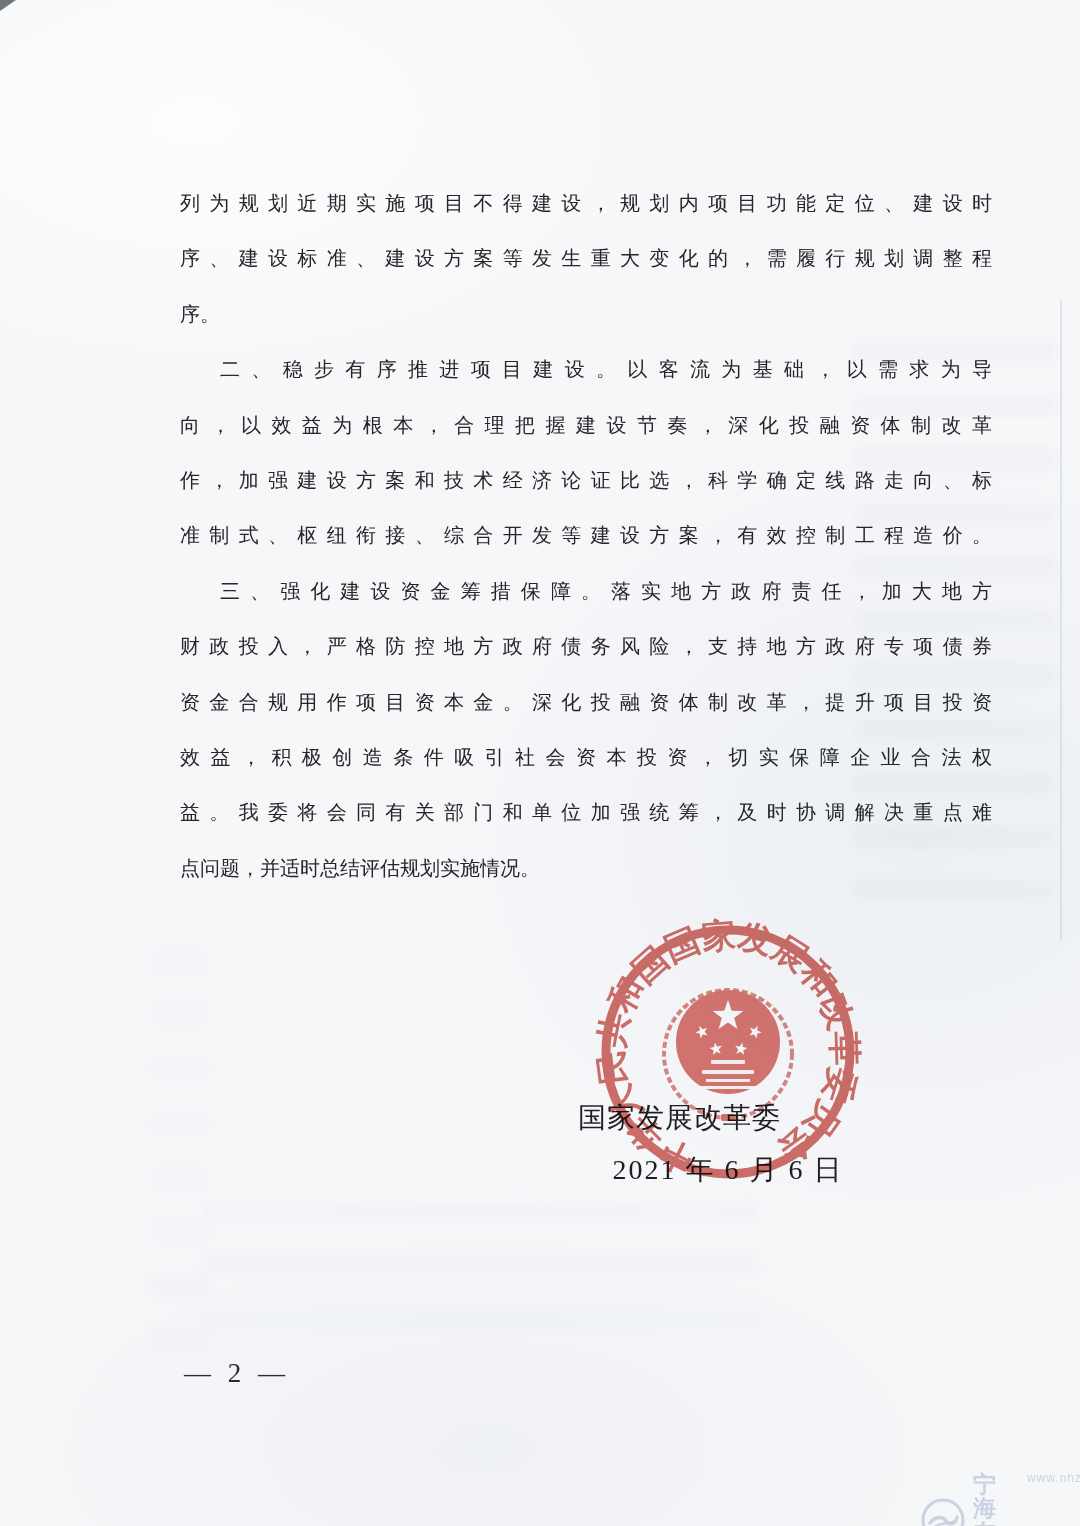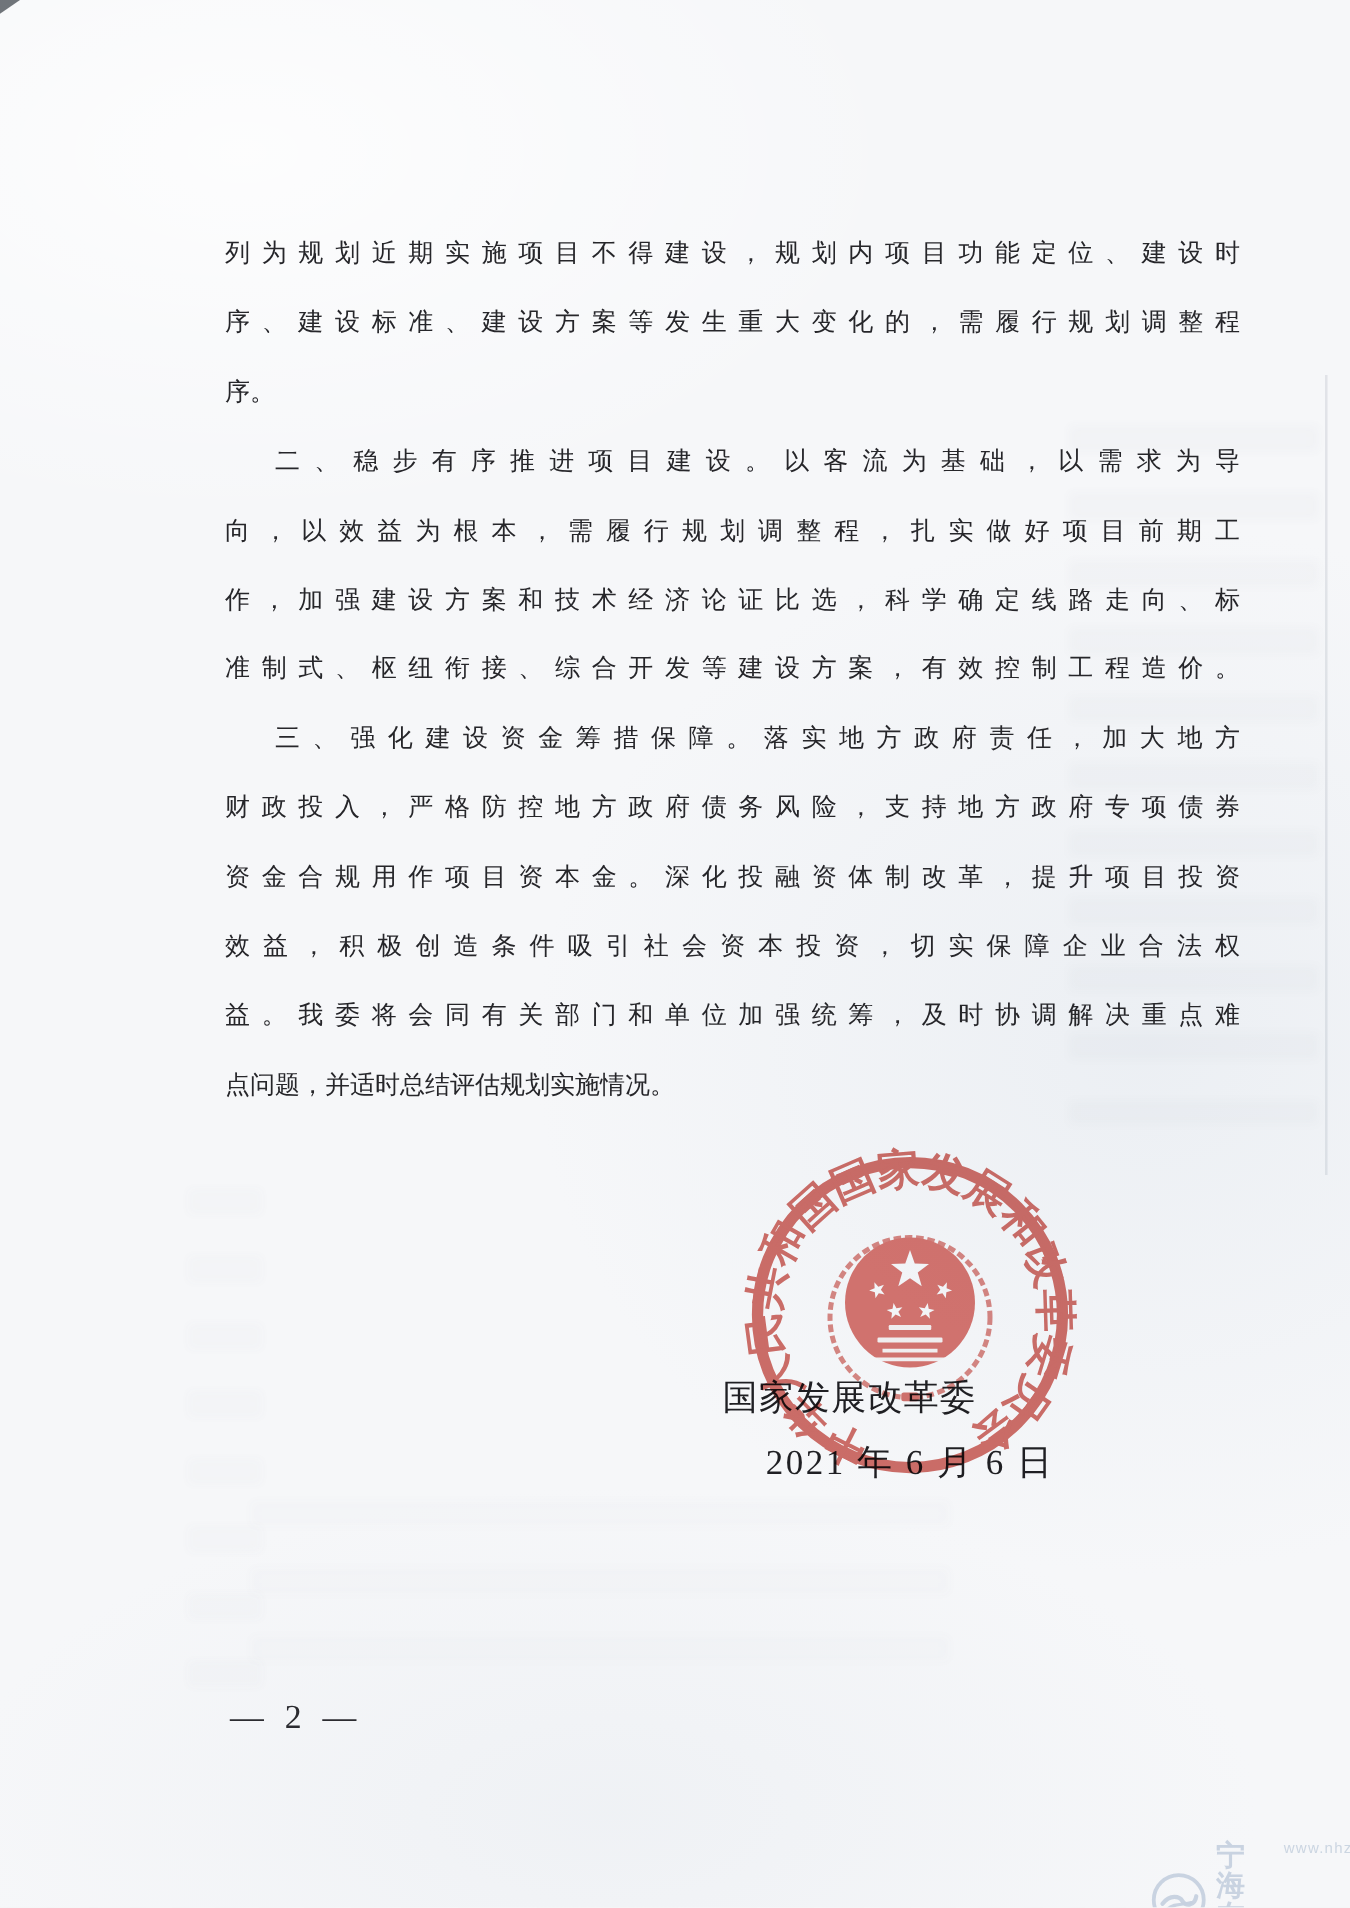--- a/index.html
+++ b/index.html
@@ -101,21 +101,21 @@
   <div class="edge-line"></div>
   <div class="ghost g1"></div>
   <div class="ghost g2"></div>
   <div class="ghost g3"></div>
 
   <div class="body-text">
       <div class="line fill">列为规划近期实施项目不得建设，规划内项目功能定位、建设时</div>
       <div class="line fill">序、建设标准、建设方案等发生重大变化的，需履行规划调整程</div>
       <div class="line">序。</div>
       <div class="line fill indent">二、稳步有序推进项目建设。以客流为基础，以需求为导</div>
-      <div class="line fill">向，以效益为根本，需履行规划调整程，扎实做好项目前期工</div>
+      <div class="line fill">向，以效益为根本，合理把握建设节奏，深化投融资体制改革</div>
       <div class="line fill">作，加强建设方案和技术经济论证比选，科学确定线路走向、标</div>
       <div class="line fill">准制式、枢纽衔接、综合开发等建设方案，有效控制工程造价。</div>
       <div class="line fill indent">三、强化建设资金筹措保障。落实地方政府责任，加大地方</div>
       <div class="line fill">财政投入，严格防控地方政府债务风险，支持地方政府专项债券</div>
       <div class="line fill">资金合规用作项目资本金。深化投融资体制改革，提升项目投资</div>
       <div class="line fill">效益，积极创造条件吸引社会资本投资，切实保障企业合法权</div>
       <div class="line fill">益。我委将会同有关部门和单位加强统筹，及时协调解决重点难</div>
       <div class="line">点问题，并适时总结评估规划实施情况。</div>
     </div>
 

